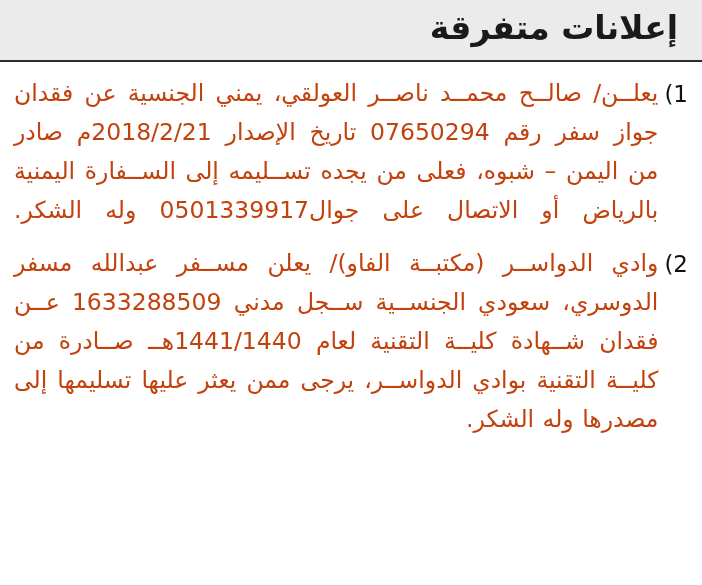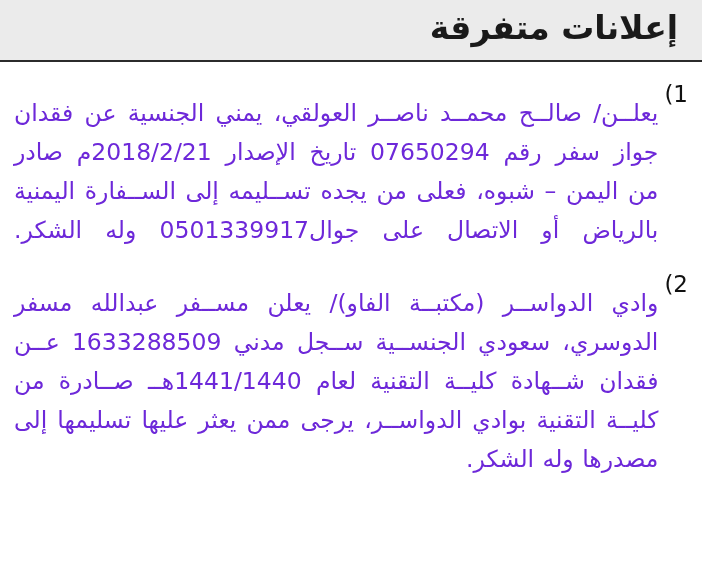--- a/index.html
+++ b/index.html
@@ -55,27 +55,26 @@
     color: #111111;
     line-height: 40px;
     padding-left: 6px;
     white-space: nowrap;
     font-family: "DejaVu Sans", "Liberation Sans", sans-serif;
   }
   .notice-text {
     flex: 1 1 auto;
     font-size: 23.5px;
     line-height: 39px;
-    color: #6d28d9;
+    color: #c2410c;
     text-align: justify;
     text-align-last: justify;
     direction: rtl;
     word-spacing: 1px;
     font-family: "DejaVu Sans", "Liberation Sans", sans-serif;
-    margin-top: 20px;
   }
   .notice-text.last-right {
     text-align-last: right;
   }
 </style>
 </head>
 <body>
 
 <div class="page">
 

